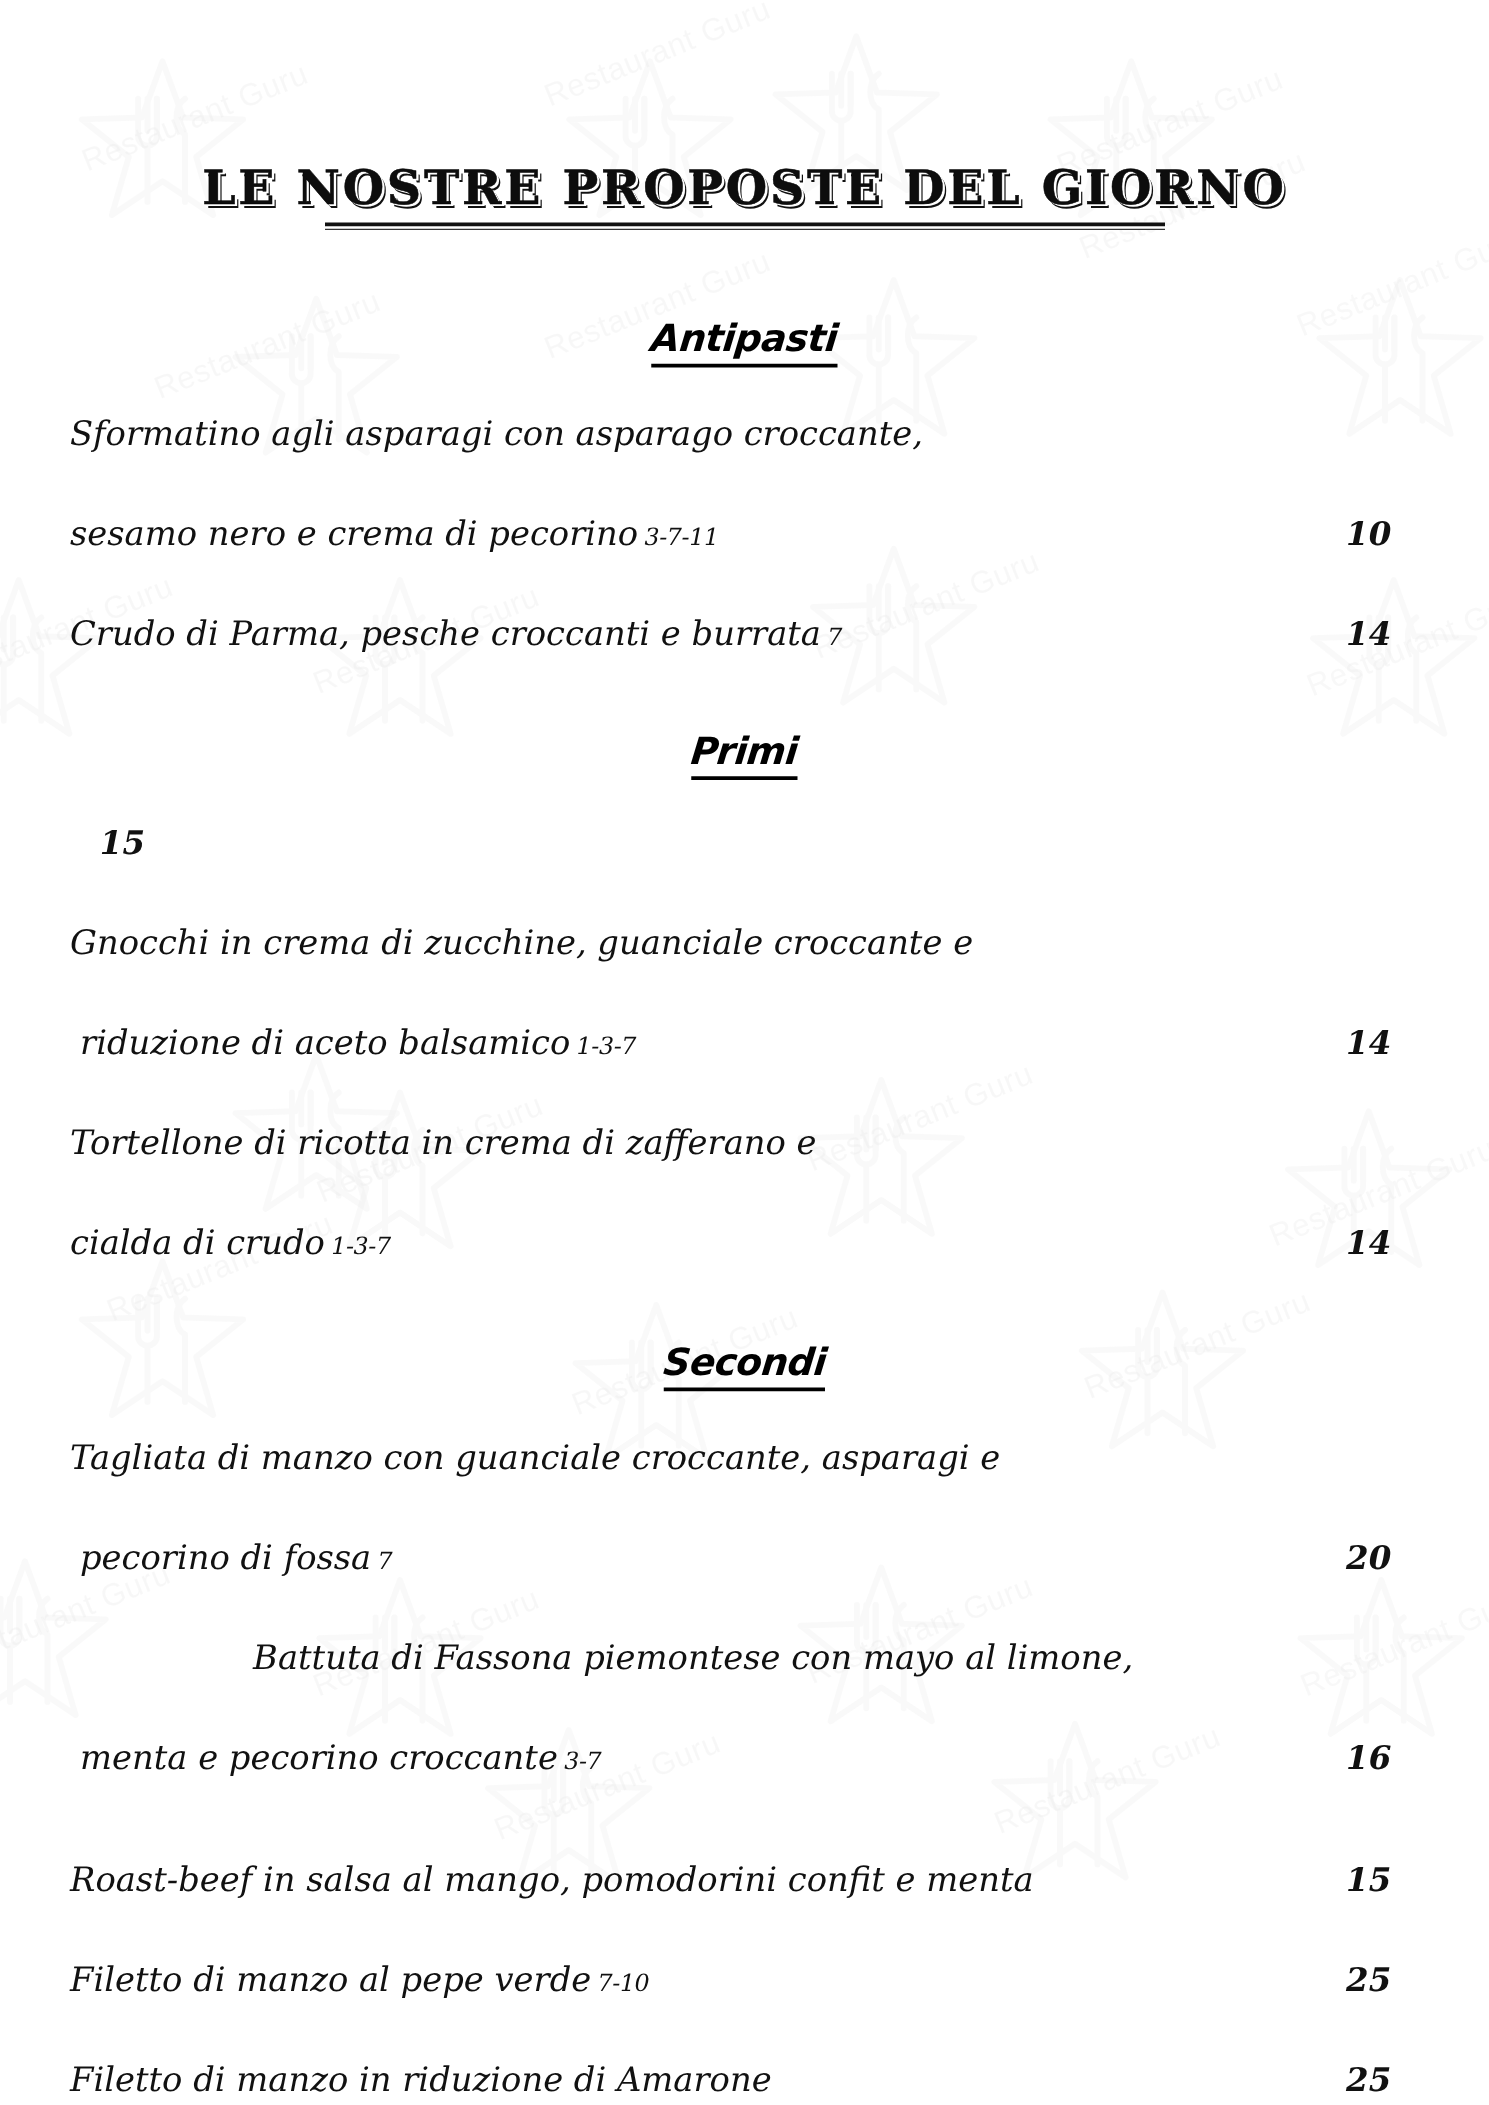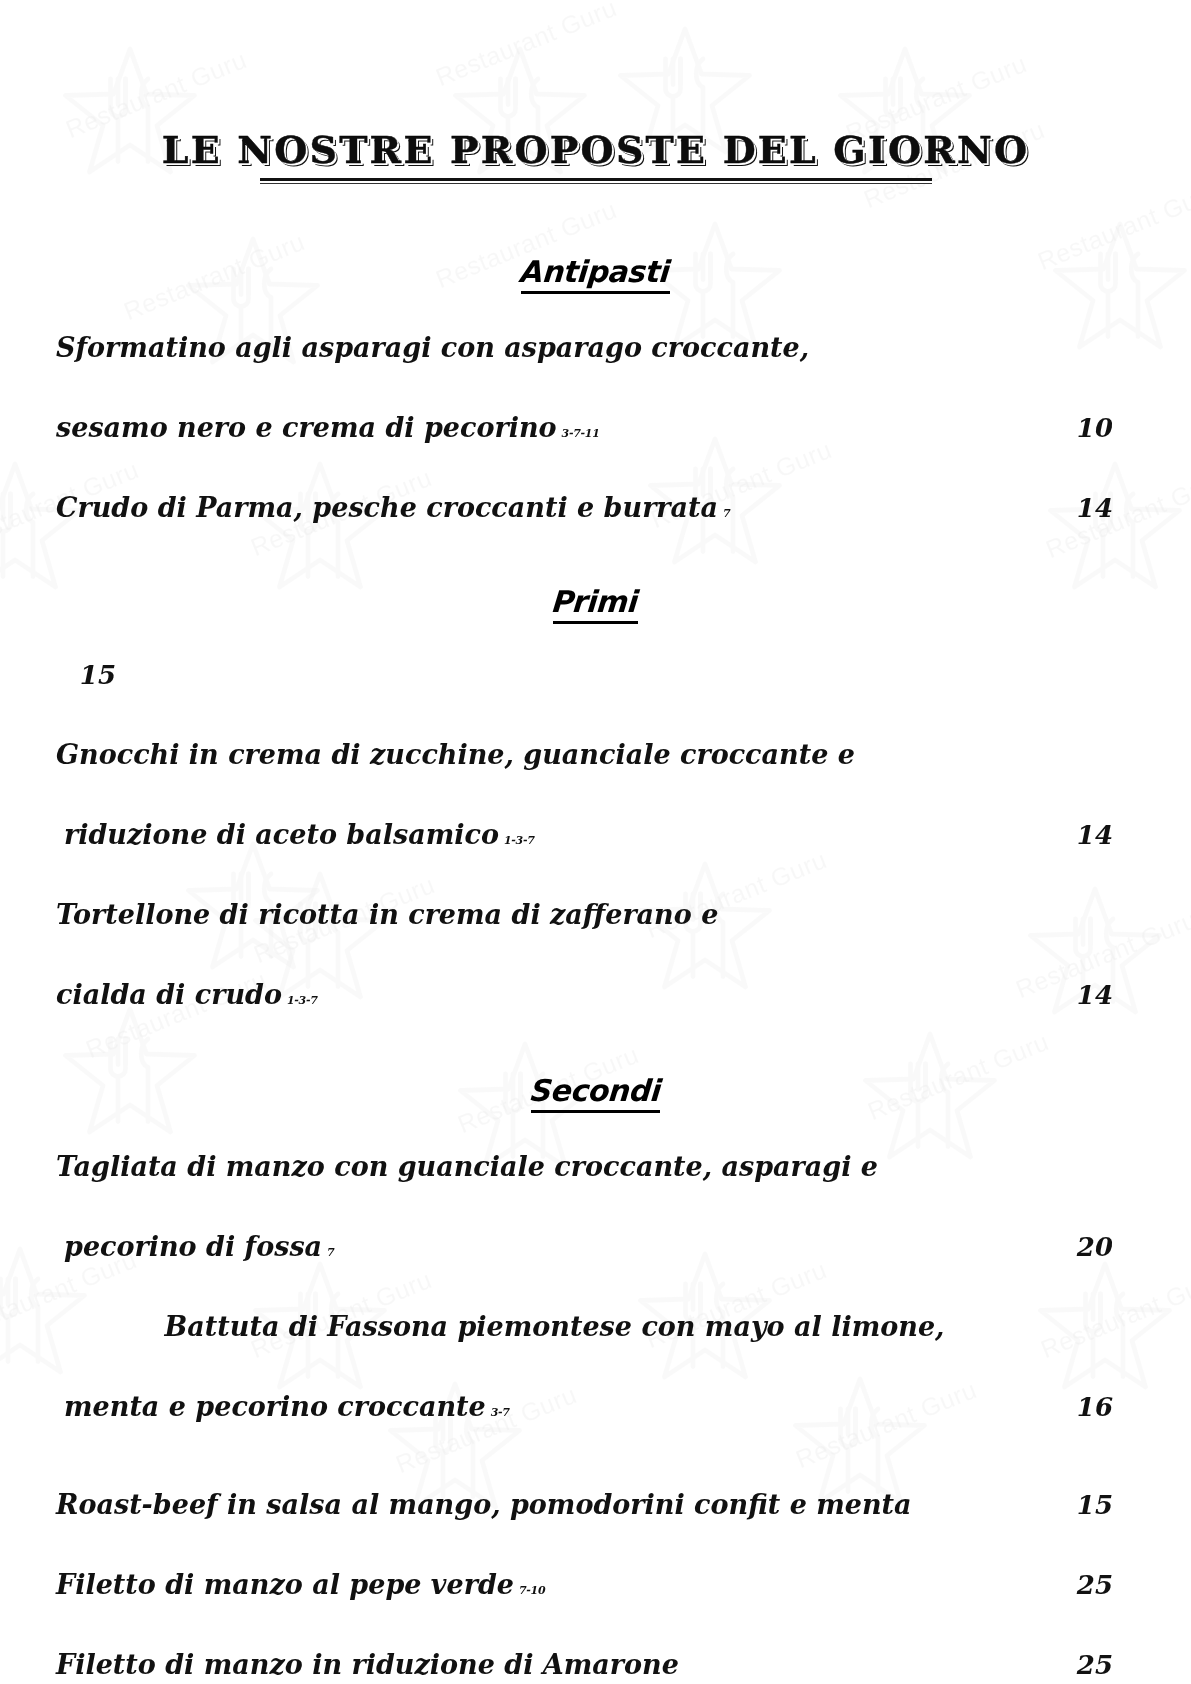--- a/index.html
+++ b/index.html
@@ -106,25 +106,24 @@
     font-family: "DejaVu Serif", serif;
     font-style: italic;
     font-size: 27px;
     line-height: 1;
     color: #111;
     white-space: nowrap;
   }
   .line .txt {
     flex: 0 1 auto;
     overflow: visible;
-    font-weight: bold;
   }
   .line .txt.indent { padding-left: 8px; }
   .allerg {
-    font-size: 11px;
+    font-size: 19px;
     font-style: italic;
     letter-spacing: -0.3px;
     padding-left: 5px;
     margin-top: 16px;
   }
   .price {
     flex: 0 0 auto;
     font-family: "DejaVu Serif", serif;
     font-style: italic;
     font-weight: 700;

